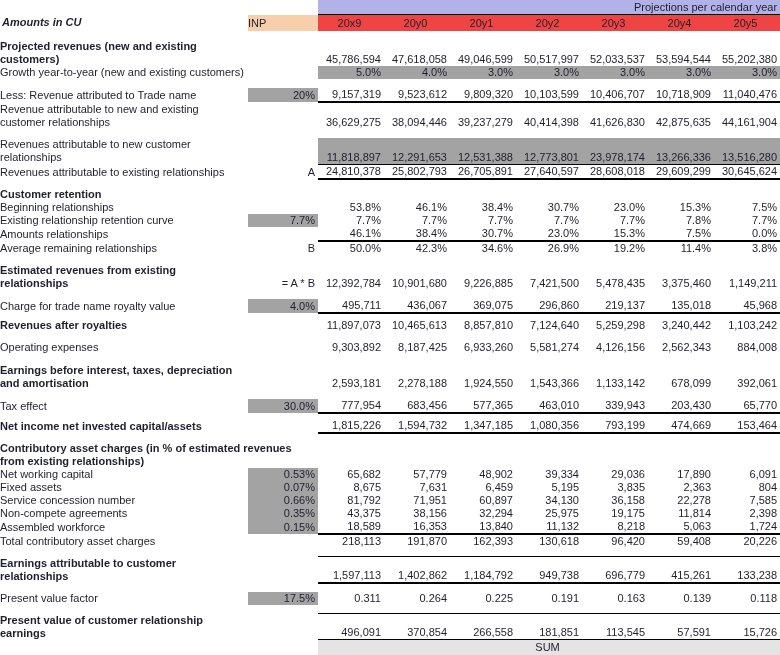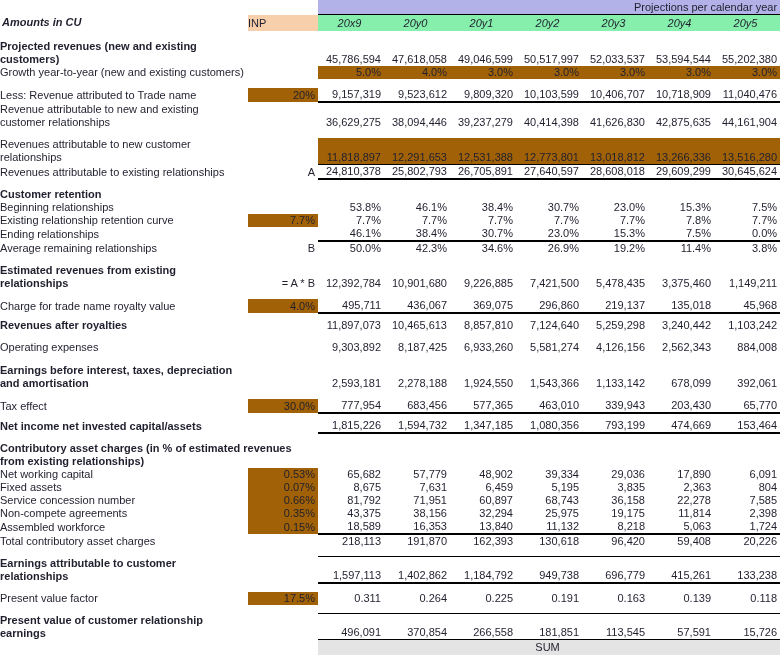--- a/index.html
+++ b/index.html
@@ -54,43 +54,42 @@
   .hdr-band {
     background: #b2b2e8;
     height: 14px;
     text-align: right;
     color: #1f1f2e;
     font-size: 11px;
     line-height: 14px;
     vertical-align: middle;
   }
   .hdr-year {
-    background: #86efac;
+    background: #ef4444;
     height: 16px;
     text-align: center;
     vertical-align: middle;
     line-height: 16px;
     border-top: 1.6px solid #000;
-    font-style: italic;
   }
   .hdr-inp {
     background: #f8cfab;
     height: 16px;
     text-align: left;
     vertical-align: middle;
     line-height: 16px;
   }
   .title-cell {
     font-style: italic;
     font-weight: bold;
     vertical-align: middle;
     padding-left: 2px;
   }
 
-  .peach { background: #a16207; }
+  .peach { background: #a3a3a3; }
   .bold  { font-weight: bold; }
   .topline    { border-top: 1px solid #000; }
   .underline-thick { border-bottom: 2.2px solid #000; }
 
   tr.spacer td { height: 9px; line-height: 9px; }
   tr.spacer-sm td { height: 6px; line-height: 6px; }
 
   .sum-row td {
     background: #e4e4e4;
     text-align: center;
@@ -207,21 +206,21 @@
           <td colspan="9"></td>
         </tr>
 
   <tr>
     <td class="label">Revenues attributable to new customer relationships</td>
     <td class="inp"></td>
     <td class="num peach">11,818,897</td>
     <td class="num peach">12,291,653</td>
     <td class="num peach">12,531,388</td>
     <td class="num peach">12,773,801</td>
-    <td class="num peach">13,018,812</td>
+    <td class="num peach">23,978,174</td>
     <td class="num peach">13,266,336</td>
     <td class="num peach">13,516,280</td>
   </tr>
 
   <tr>
     <td class="label">Revenues attributable to existing relationships</td>
     <td class="inp">A</td>
     <td class="num topline underline-thick">24,810,378</td>
     <td class="num topline underline-thick">25,802,793</td>
     <td class="num topline underline-thick">26,705,891</td>
@@ -259,21 +258,21 @@
     <td class="num">7.7%</td>
     <td class="num">7.7%</td>
     <td class="num">7.7%</td>
     <td class="num">7.7%</td>
     <td class="num">7.7%</td>
     <td class="num">7.8%</td>
     <td class="num">7.7%</td>
   </tr>
 
   <tr>
-    <td class="label">Ending relationships</td>
+    <td class="label">Amounts relationships</td>
     <td class="inp"></td>
     <td class="num underline-thick">46.1%</td>
     <td class="num underline-thick">38.4%</td>
     <td class="num underline-thick">30.7%</td>
     <td class="num underline-thick">23.0%</td>
     <td class="num underline-thick">15.3%</td>
     <td class="num underline-thick">7.5%</td>
     <td class="num underline-thick">0.0%</td>
   </tr>
 
@@ -443,21 +442,21 @@
     <td class="num">2,363</td>
     <td class="num">804</td>
   </tr>
 
   <tr>
     <td class="label">Service concession number</td>
     <td class="inp peach">0.66%</td>
     <td class="num">81,792</td>
     <td class="num">71,951</td>
     <td class="num">60,897</td>
-    <td class="num">68,743</td>
+    <td class="num">34,130</td>
     <td class="num">36,158</td>
     <td class="num">22,278</td>
     <td class="num">7,585</td>
   </tr>
 
   <tr>
     <td class="label">Non-compete agreements</td>
     <td class="inp peach">0.35%</td>
     <td class="num">43,375</td>
     <td class="num">38,156</td>

